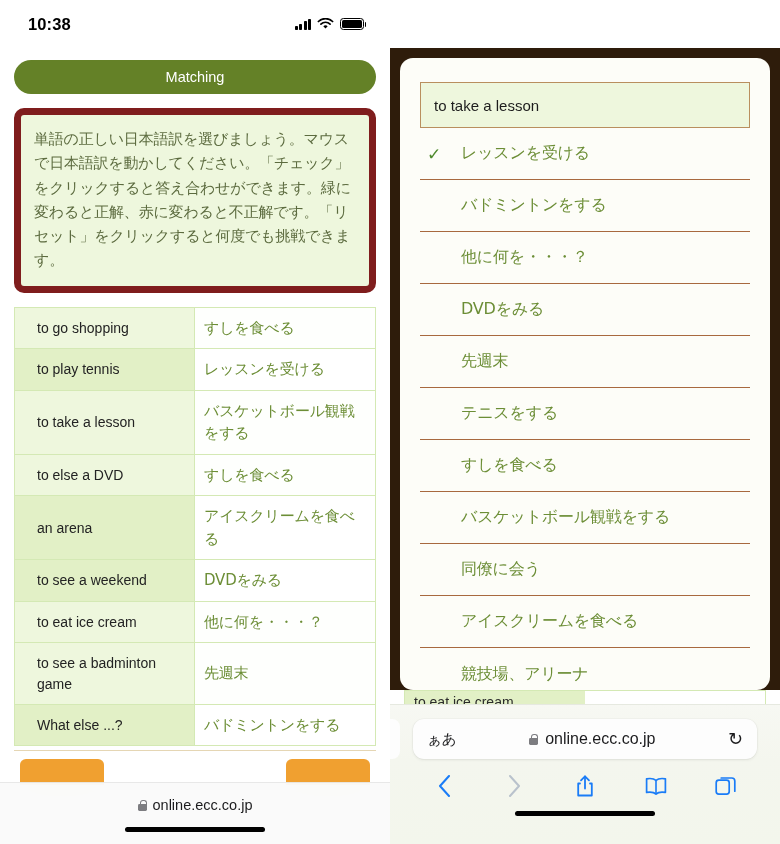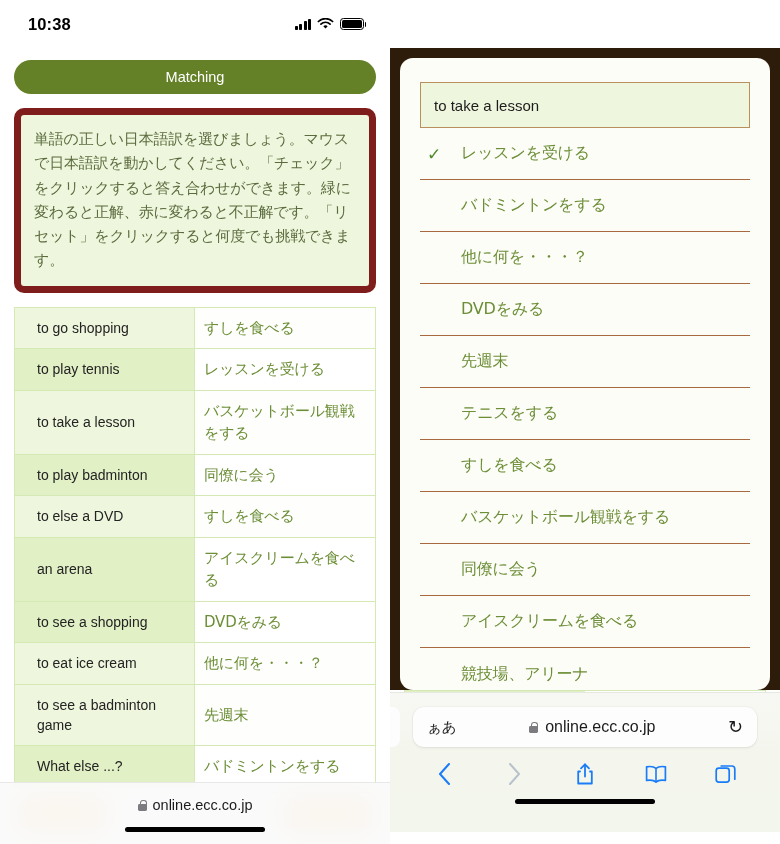--- a/index.html
+++ b/index.html
@@ -117,21 +117,21 @@
   .behind {
     position: absolute; left: 0; right: 0; top: 690px; height: 30px;
     z-index: 12; overflow: hidden; background: #ffffff;
   }
   .behind-row { display: flex; height: 30px; margin: 0 14px; border: 1px solid #d4e9b4; }
   .behind-en { width: 180px; background: #e2f0c6; color: #2b2b2b; font-size: 14px; padding: 3px 9px 0 9px; }
   .behind-jp { flex: 1; background: #fff; }
 
   
   .safari-bar {
-    position: absolute; left: 0; right: 0; bottom: 12px; height: 140px;
+    position: absolute; left: 0; right: 0; bottom: 0; height: 140px;
     background: linear-gradient(to bottom, #f7f8f3 0%, #f4f6ee 40%, #f3f6ec 100%);
     z-index: 30;
     border-top: .5px solid rgba(0,0,0,0.05);
     display: flex; flex-direction: column; align-items: center;
   }
   .url-field {
     margin-top: 14px; width: 344px; height: 40px; border-radius: 11px;
     background: #fdfdfd; box-shadow: 0 0 0 .5px rgba(0,0,0,0.04), 0 1px 3px rgba(0,0,0,0.08);
     display: flex; align-items: center; justify-content: space-between; padding: 0 14px;
   }
@@ -180,34 +180,30 @@
             <td class="jp">すしを食べる</td>
           </tr>
           <tr class="alt">
             <td class="en">to play tennis</td>
             <td class="jp">レッスンを受ける</td>
           </tr>
           <tr>
             <td class="en">to take a lesson</td>
             <td class="jp">バスケットボール観戦をする</td>
           </tr>
-          <tr class="alt">
-            <td class="en">to play badminton</td>
-            <td class="jp">同僚に会う</td>
-          </tr>
           <tr>
             <td class="en">to else a DVD</td>
             <td class="jp">すしを食べる</td>
           </tr>
           <tr class="alt">
             <td class="en">an arena</td>
             <td class="jp">アイスクリームを食べる</td>
           </tr>
           <tr class="alt">
-            <td class="en">to see a shopping</td>
+            <td class="en">to see a weekend</td>
             <td class="jp">DVDをみる</td>
           </tr>
           <tr>
             <td class="en">to eat ice cream</td>
             <td class="jp">他に何を・・・？</td>
           </tr>
           <tr>
             <td class="en">to see a badminton game</td>
             <td class="jp">先週末</td>
           </tr>

